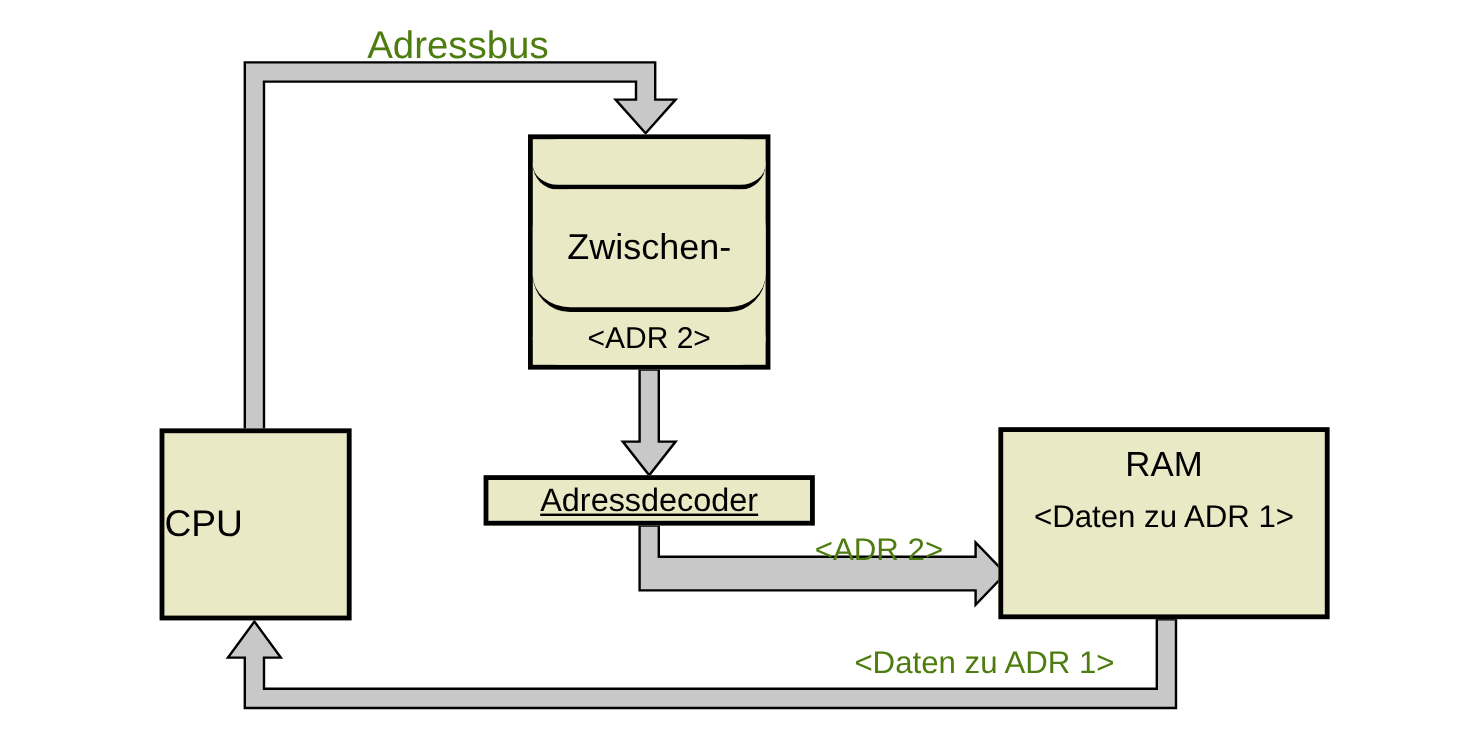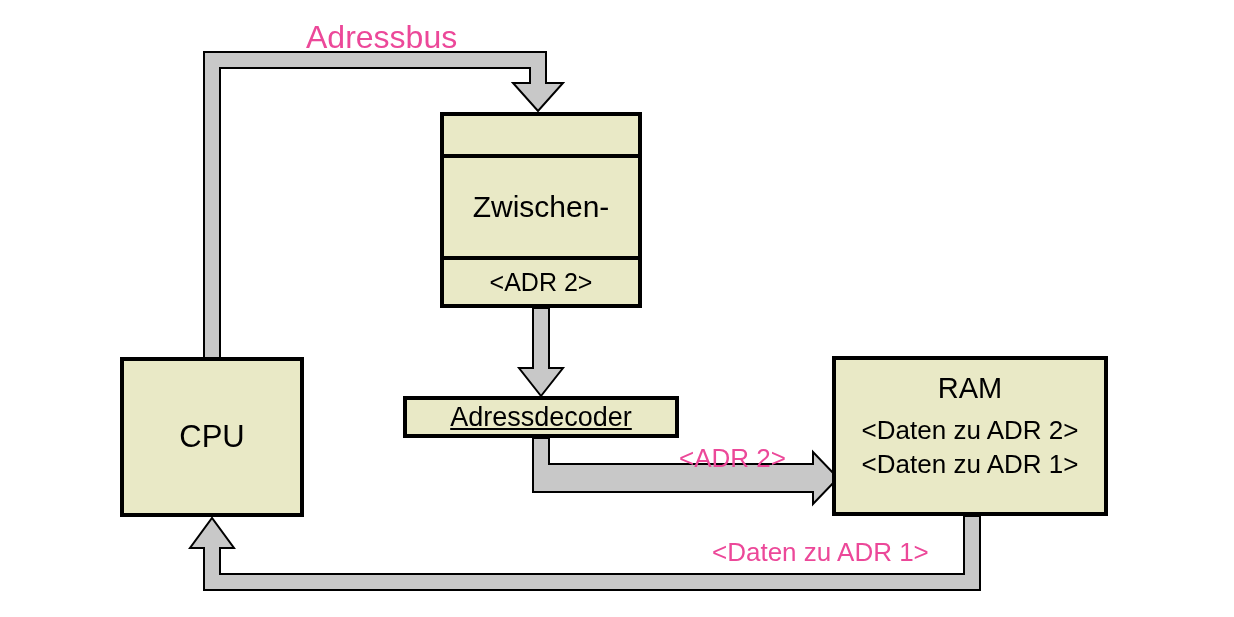--- a/index.html
+++ b/index.html
@@ -29,46 +29,47 @@
     box-sizing: border-box;
     z-index: 3;
   }
   .node-label {
     color: #000000;
     text-align: center;
     white-space: nowrap;
   }
   
   #cpu-box {
-    left: 120px;
+    left: 133px;
     top: 357px;
-    width: 184px;
+    width: 160px;
     height: 160px;
     display: flex;
     align-items: center;
-    justify-content: center;
+    justify-content: flex-start;
   }
   #cpu-box .node-label { font-size: 31px; }
 
   
   #zwischenspeicher-box {
     left: 440px;
     top: 112px;
     width: 202px;
     height: 196px;
     display: flex;
     flex-direction: column;
     padding: 0;
   }
   .zs-cell {
     background: #e9e9c6;
     box-sizing: border-box;
     display: flex;
     align-items: center;
     justify-content: center;
+    border-radius: 31px;
   }
   #zs-cell-empty {
     height: 42px;
     border-bottom: 4px solid #000000;
   }
   #zs-cell-name {
     flex: 1 1 auto;
     border-bottom: 4px solid #000000;
     flex-direction: column;
     line-height: 1.08;
@@ -103,21 +104,21 @@
     align-items: center;
     justify-content: flex-start;
     padding-top: 12px;
   }
   #ram-title { font-size: 29px; margin-bottom: 8px; }
   .ram-row { font-size: 26px; line-height: 1.32; }
 
   
   .free-label {
     position: absolute;
-    color: #ec4899;
+    color: #4d7c0f;
     white-space: nowrap;
     z-index: 5;
   }
   #adressbus-label { left: 306px; top: 19px; font-size: 32px; }
   #datenbus-label  { left: 518px; top: 531px; font-size: 32px; }
   #datenbus-value-label { left: 712px; top: 537px; font-size: 26px; }
   #adr2-wire-label { left: 679px; top: 443px; font-size: 26px; }
 </style>
 </head>
 <body>
@@ -213,17 +214,16 @@
       <div class="node-label">&lt;ADR 2&gt;</div>
     </div>
   </div>
 
   <div class="node-box" id="adressdecoder-box">
     <div class="node-label">Adressdecoder</div>
   </div>
 
   <div class="node-box" id="ram-box">
     <div class="node-label" id="ram-title">RAM</div>
-    <div class="node-label ram-row">&lt;Daten zu ADR 2&gt;</div>
     <div class="node-label ram-row">&lt;Daten zu ADR 1&gt;</div>
   </div>
 
 </div>
 
 </body></html>

